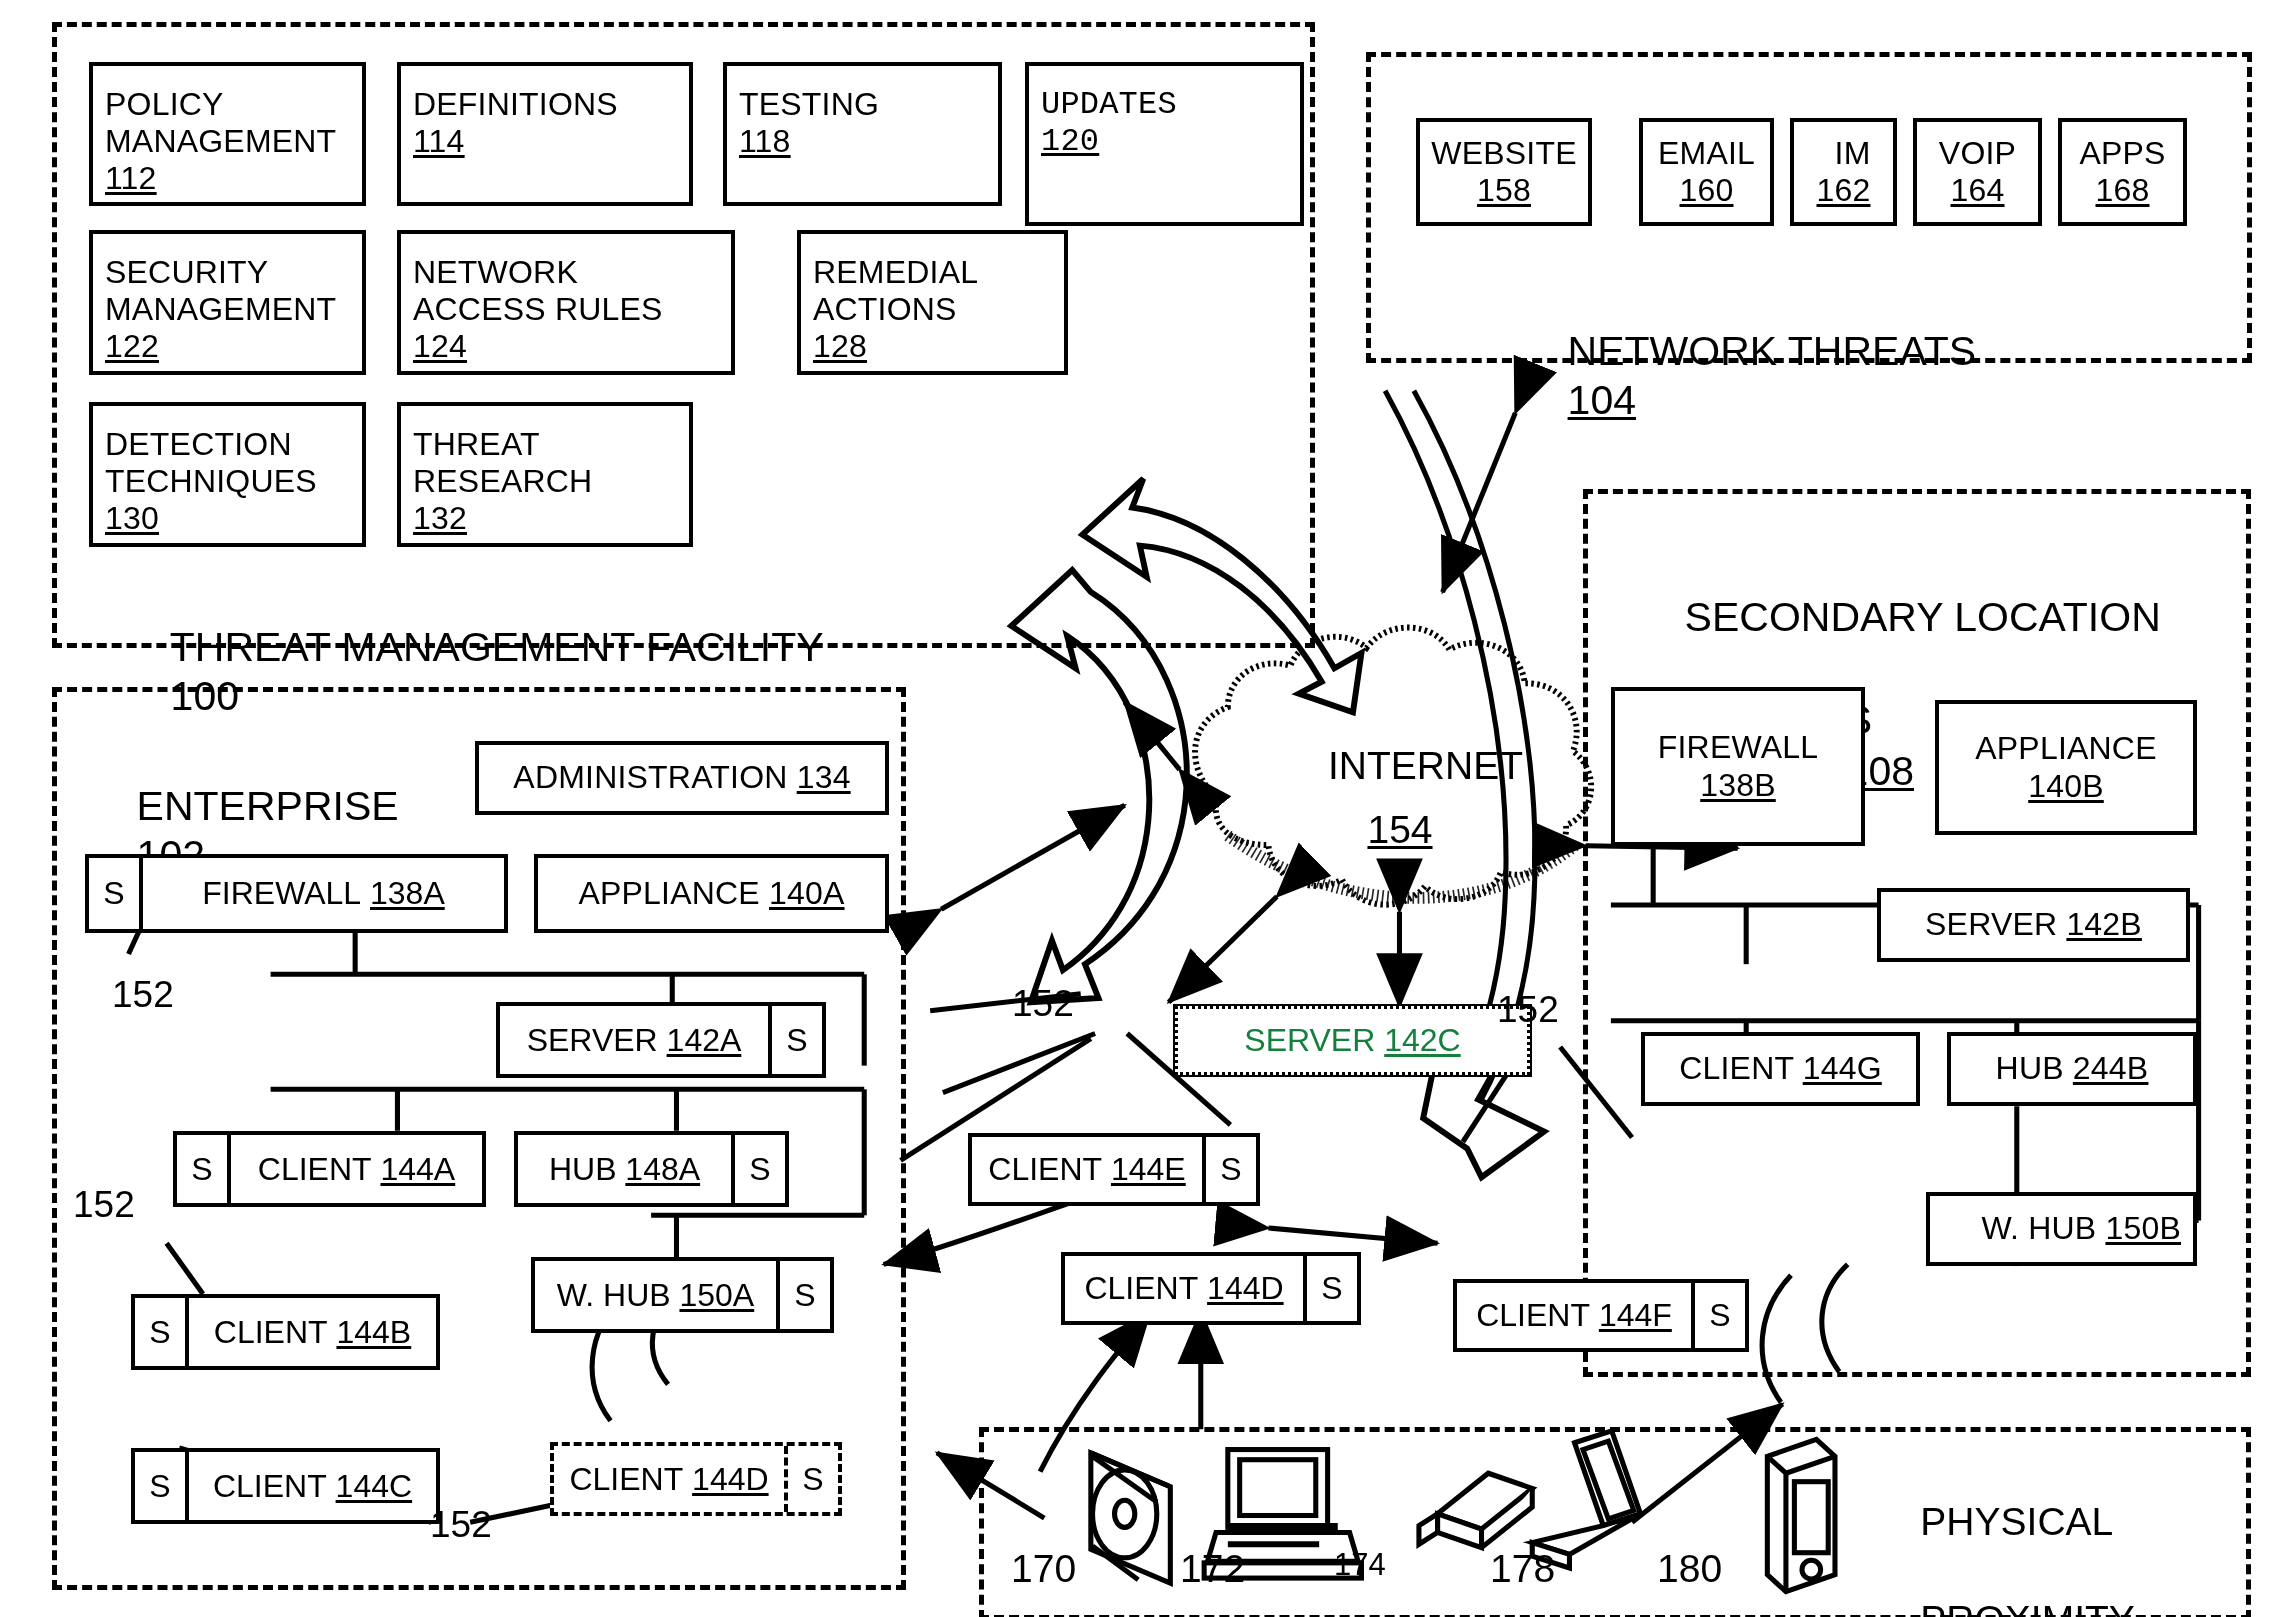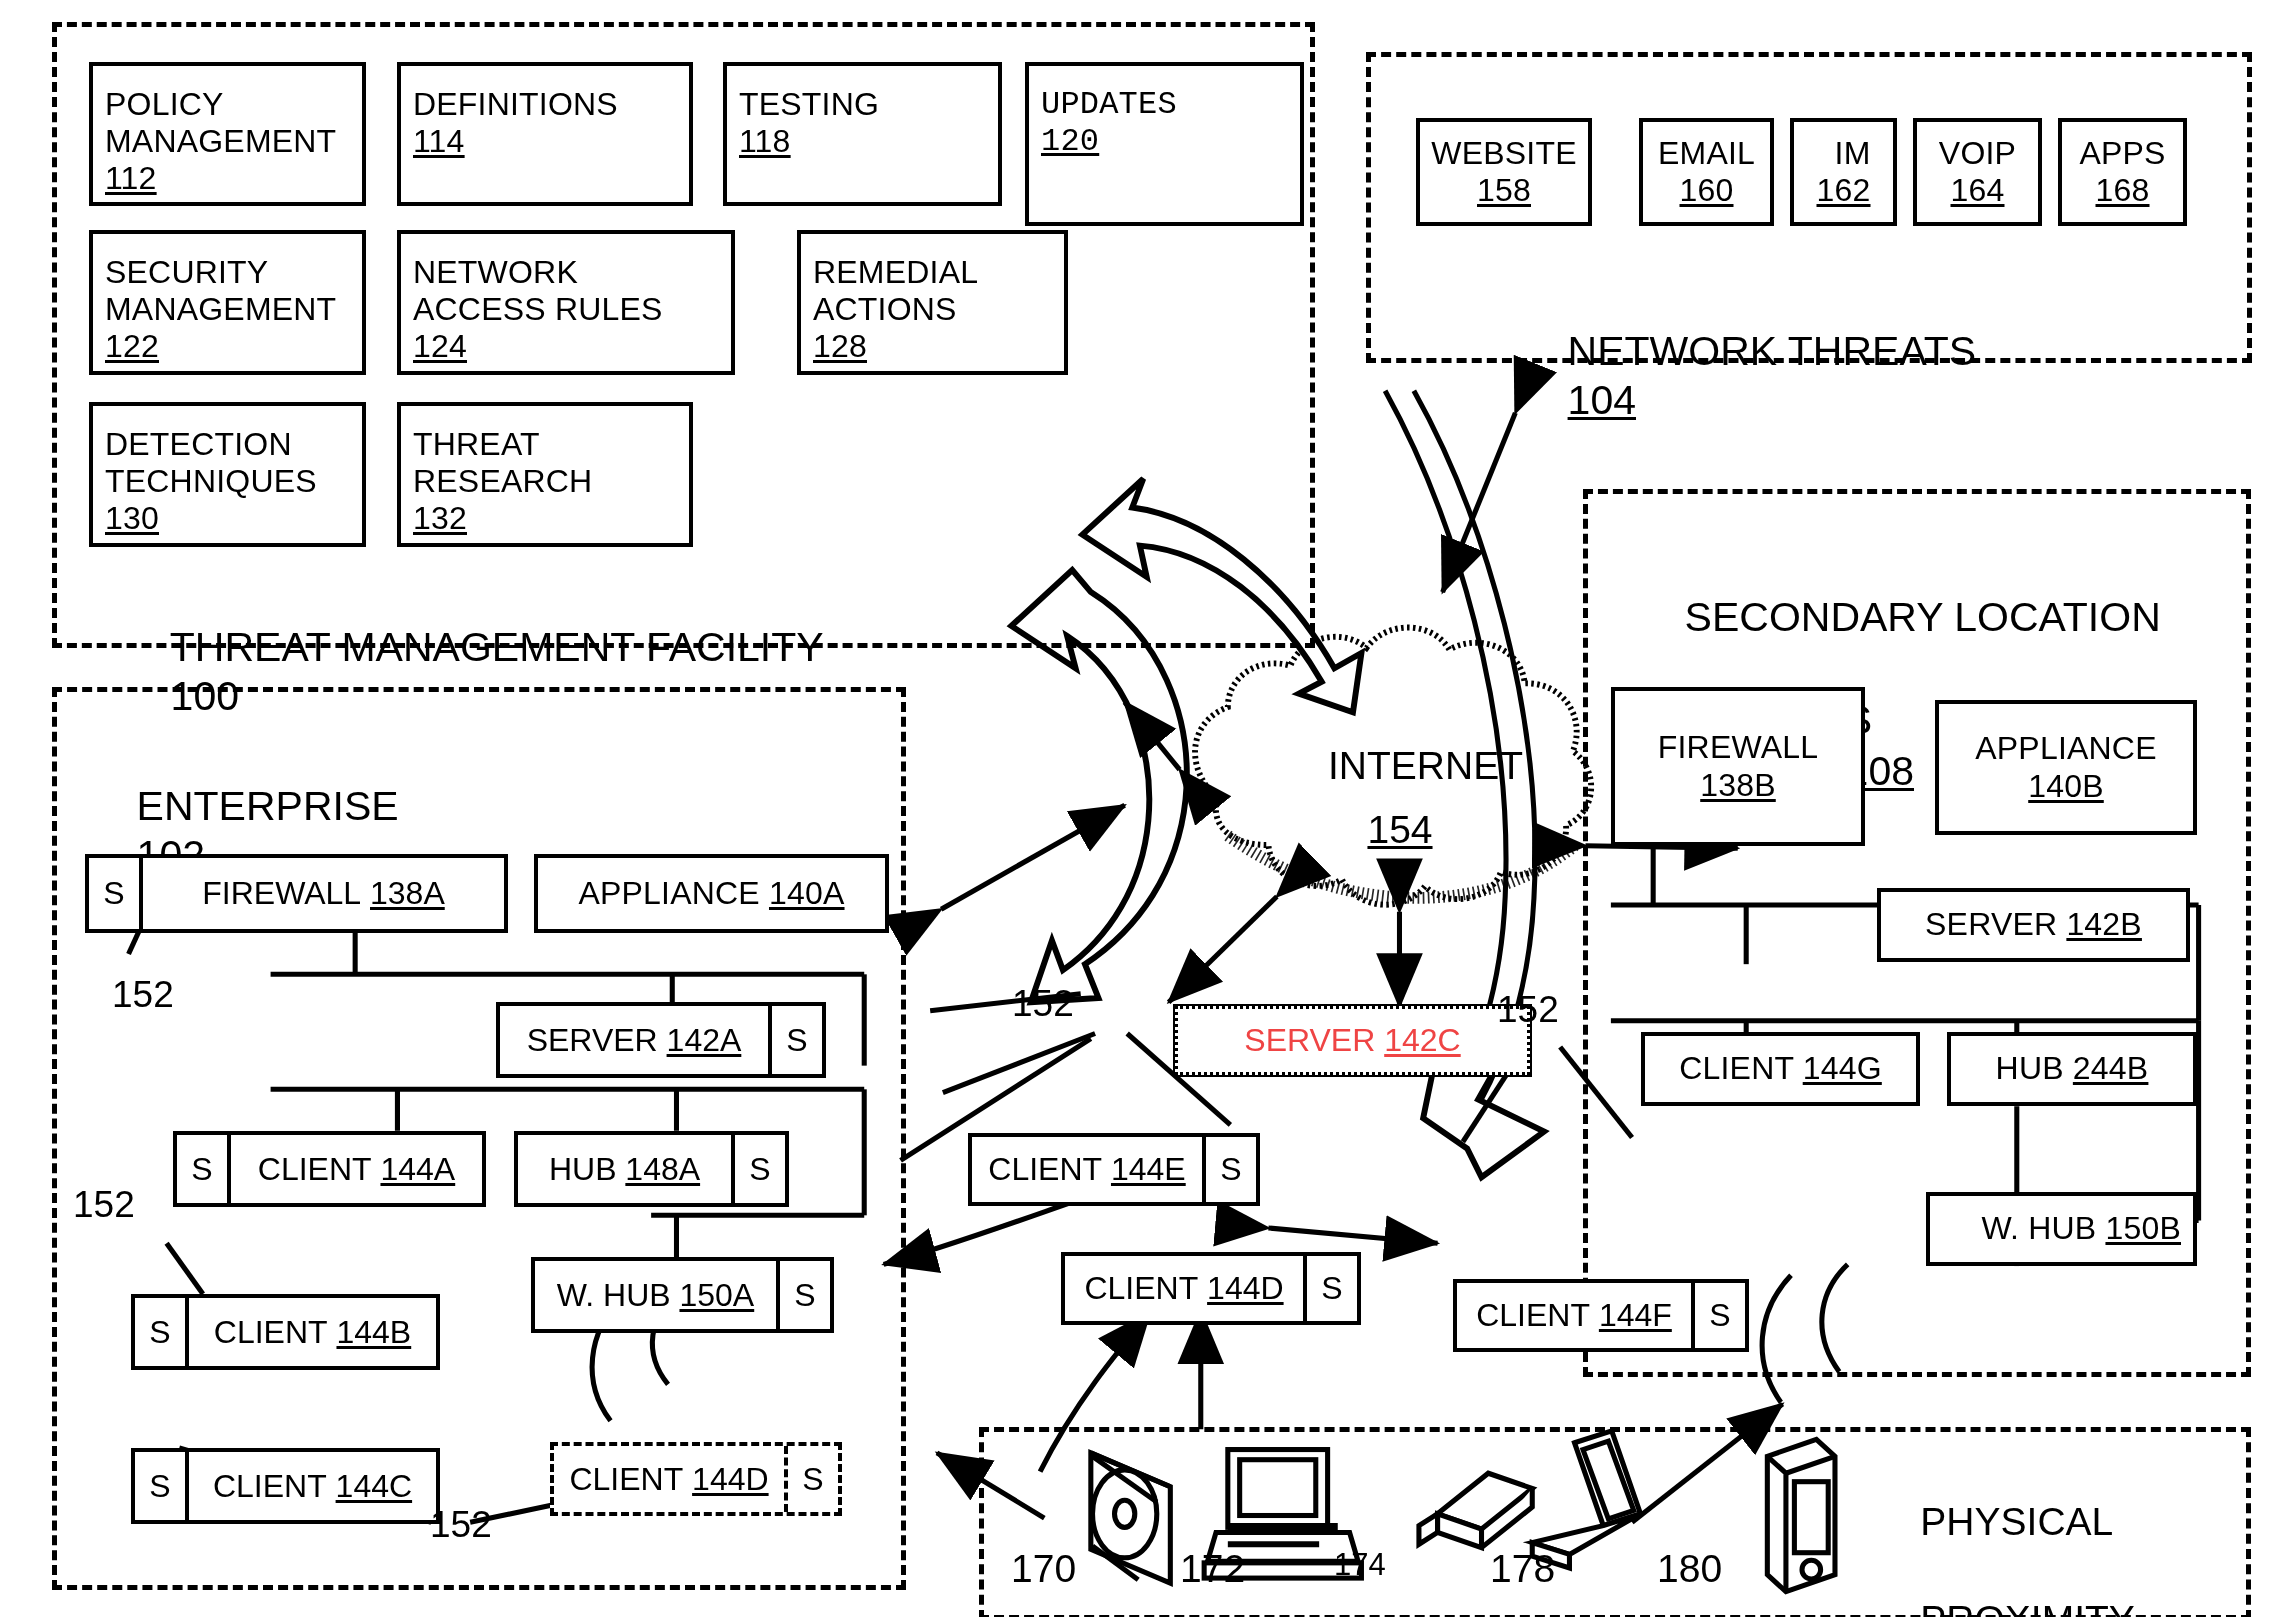--- a/index.html
+++ b/index.html
@@ -28,21 +28,21 @@
   .splitbox.dashedb{border-style:dashed;}
   .splitbox .seg{display:flex;align-items:center;justify-content:center;font-size:32px;box-sizing:border-box;}
   .splitbox .segS{width:54px;flex:0 0 54px;border-right:4.2px solid #000;}
   .splitbox .segS.r{border-right:none;border-left:4.2px solid #000;}
   .splitbox.dashedb .segS.r{border-left-style:dashed;}
   .splitbox .segL{flex:1 1 auto;justify-content:center;padding:0 8.5px;white-space:nowrap;}
 
   
   .shaded{position:absolute;border:3.4px dotted #000;outline:2.5px solid #000;outline-offset:0;
           box-sizing:border-box;background:#fff;display:flex;align-items:center;justify-content:center;
-          font-size:32px;color:#ef4444;}
+          font-size:32px;color:#15803d;}
 
   .lbl{position:absolute;font-size:37px;white-space:nowrap;}
 </style>
 </head>
 <body>
 
 <div id="stage">
 
   <svg id="vec" viewBox="0 0 2701 1913">
     <defs>
@@ -331,20 +331,26 @@
     <span class="num">104</span>
   </div>
 
   <div class="region" style="left:52px;top:687px;width:854px;height:903px;"></div>
 
   <div class="caption" style="left:91px;top:734px;font-size:41px;">
     <span>ENTERPRISE</span>
     <span class="num">102</span>
   </div>
 
+  <div class="box" style="left:475px;top:741px;width:414px;height:74px;justify-content:center;">
+    <span class="bt">
+      <span>ADMINISTRATION</span>
+      <span class="num">134</span>
+    </span>
+  </div>
 
   <div class="splitbox" style="left:85px;top:854px;width:423px;height:79px;">
     <div class="seg segS">S</div>
     <div class="seg segL">
       <span>FIREWALL</span>&nbsp;<span class="num">138A</span>
     </div>
   </div>
 
   <div class="box" style="left:534px;top:854px;width:355px;height:79px;justify-content:center;">
     <span class="bt">

